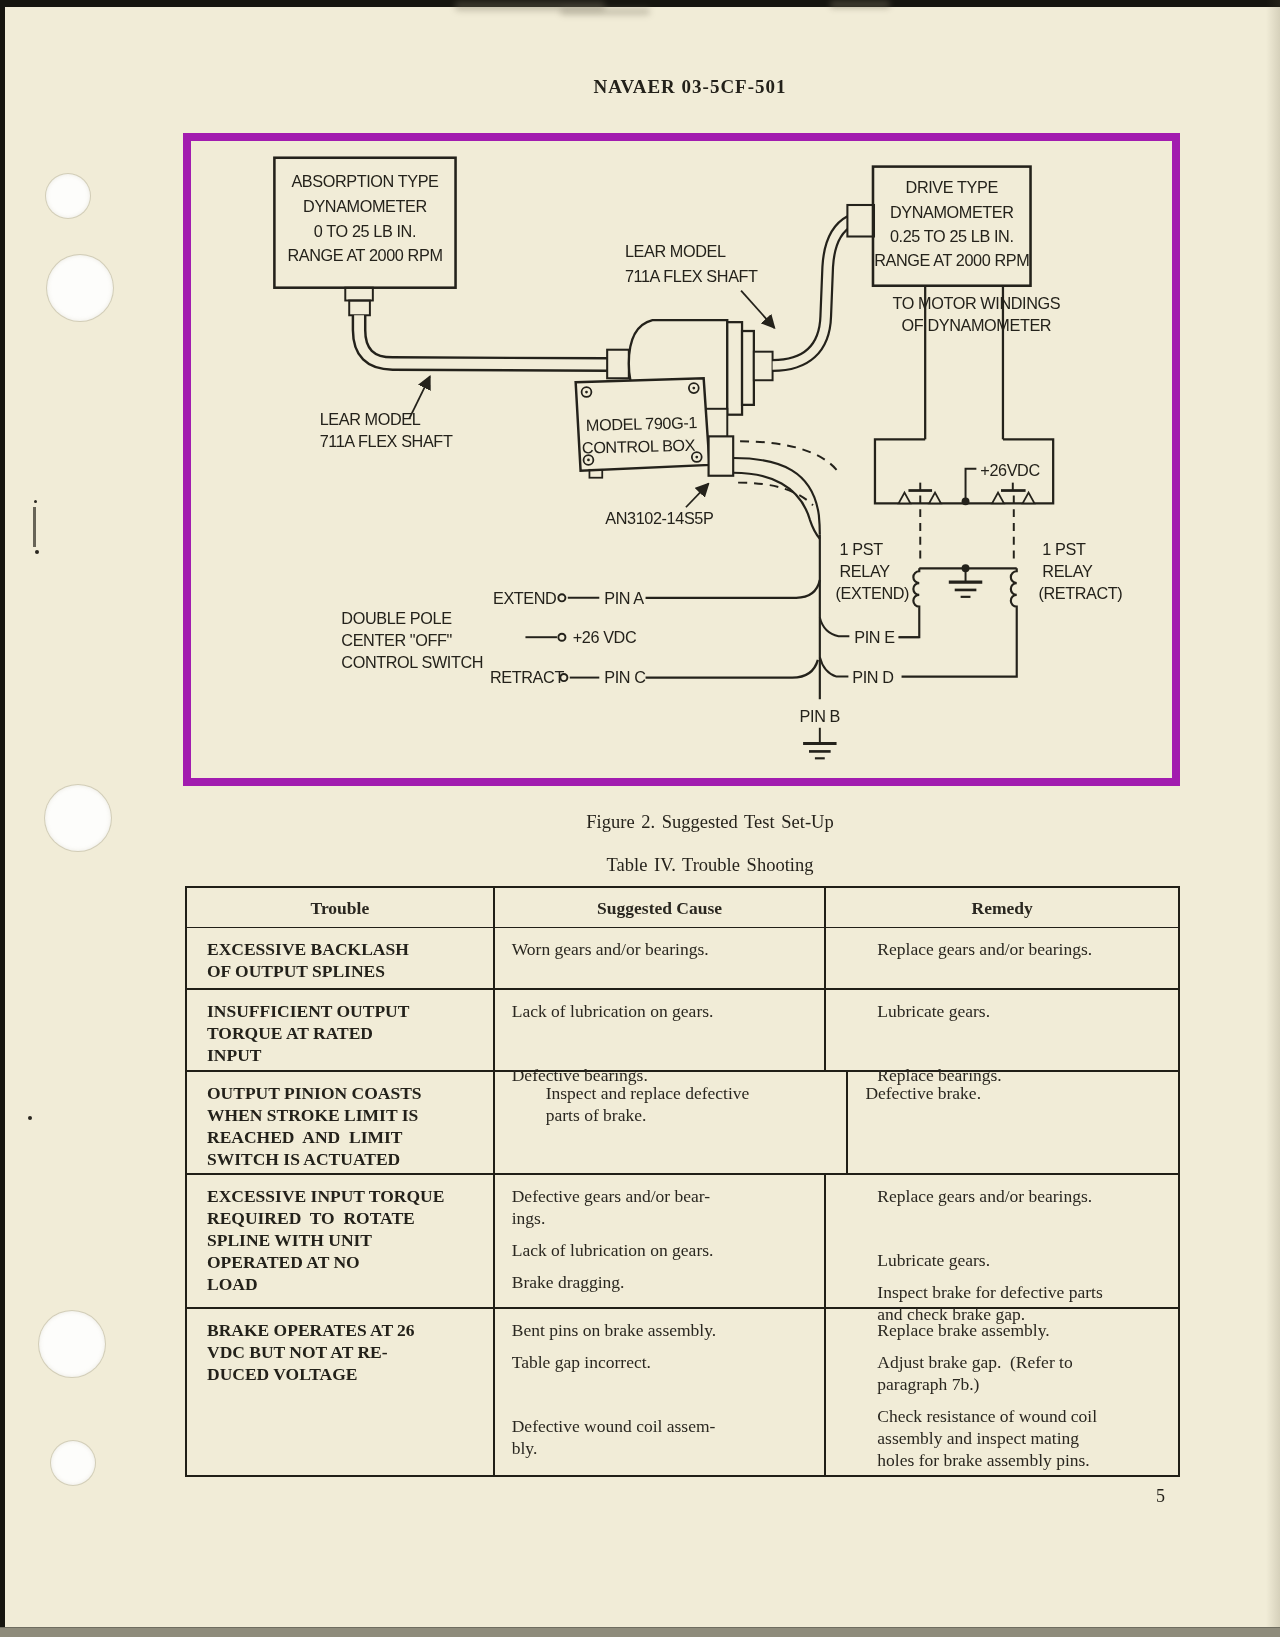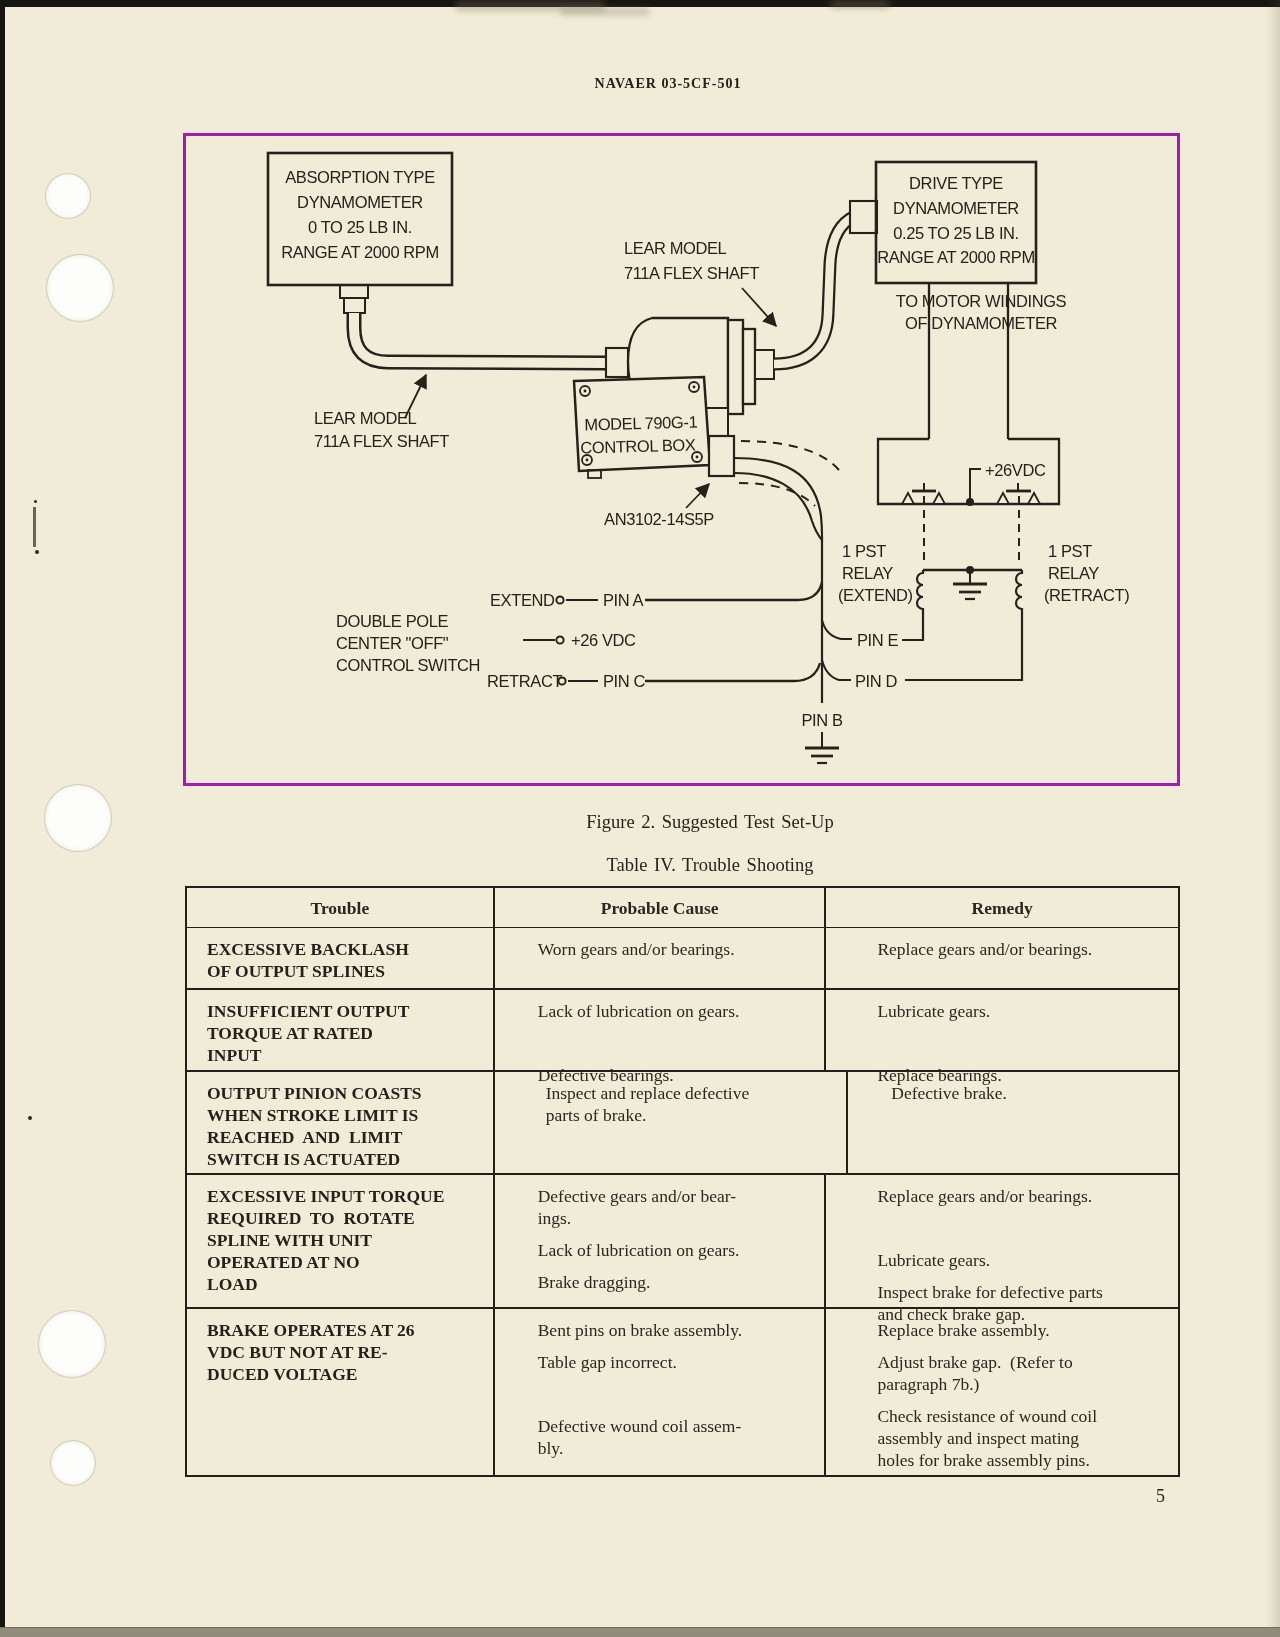--- a/index.html
+++ b/index.html
@@ -13,27 +13,27 @@
   .edge-top{position:absolute;left:0;top:0;width:1280px;height:7px;background:#16150f;}
   .edge-left{position:absolute;left:0;top:0;width:5px;height:1637px;background:#16150f;}
   .edge-bottom{position:absolute;left:0;top:1627px;width:1280px;height:10px;background:#8f8c7c;border-top:1px solid #6f6d60;}
   .edge-right{position:absolute;right:0;top:0;width:14px;height:1637px;background:linear-gradient(to right, rgba(0,0,0,0), rgba(90,85,60,.18));}
   .smudge{position:absolute;background:#7a7462;filter:blur(3px);opacity:.35;border-radius:4px;}
   .punch{position:absolute;background:#fdfdfb;border-radius:50%;box-shadow:0 0 0 1px rgba(120,115,90,.25), inset 0 0 4px rgba(160,150,120,.2);}
   .tickmark{position:absolute;background:#3a372c;}
   .dot{position:absolute;background:#2a2720;border-radius:50%;}
 
   .doc-header{
-    position:absolute;left:388px;top:76px;width:560px;text-align:center;
-    font-weight:bold;font-size:14px;letter-spacing:1px;color:#23211a;
+    position:absolute;left:410px;top:76px;width:560px;text-align:center;
+    font-weight:bold;font-size:19px;letter-spacing:1px;color:#23211a;
   }
   
   .figure-frame{
     position:absolute;left:183px;top:133px;width:997px;height:653px;
-    box-sizing:border-box;border:3px solid #a21caf;
+    box-sizing:border-box;border:8px solid #a21caf;
   }
   .figure-frame svg{display:block;width:100%;height:100%;}
   svg text{
     font-family:"Liberation Sans", sans-serif;
     font-size:16.5px;letter-spacing:-0.4px;fill:#24221b;
   }
   .caption{
     position:absolute;width:560px;text-align:center;
     font-size:18.5px;color:#26231c;word-spacing:2px;
   }
@@ -47,21 +47,21 @@
     font-size:17.5px;
   }
   .ts-row{display:flex;box-sizing:border-box;}
   .ts-row + .ts-row{border-top:2px solid #211f17;}
   .ts-head{height:40px;border-bottom:1px solid #211f17;}
   .ts-head .ts-cell{display:flex;align-items:center;justify-content:center;padding:0;}
   .ts-cell{
     box-sizing:border-box;line-height:22px;padding-top:10px;padding-right:12px;
   }
   .c1{width:307px;padding-left:20px;}
-  .c2{width:333px;padding-left:43px;border-left:2px solid #211f17;}
+  .c2{width:333px;padding-left:17px;border-left:2px solid #211f17;}
   .c3{width:355px;padding-left:51px;border-left:2px solid #211f17;}
   .ts-head .c1,.ts-head .c2,.ts-head .c3{padding-left:0;font-weight:bold;}
   .trouble-text{font-weight:bold;color:#23211a;}
   .para{white-space:pre-wrap;}
   .para + .para, .spacer + .para, .para + .spacer{margin-top:10px;}
   .spacer{height:22px;}
 
   .page-number{position:absolute;left:1156px;top:1486px;font-size:18px;color:#26231c;}
 </style>
 </head>
@@ -239,21 +239,21 @@
   </g>
 </svg>
 </div>
 
 <div class="caption" id="figure-caption">Figure 2.  Suggested Test Set-Up</div>
 <div class="caption" id="table-caption">Table IV.  Trouble Shooting</div>
 
 <div class="ts-table">
   <div class="ts-row ts-head">
     <div class="ts-cell c1">Trouble</div>
-    <div class="ts-cell c2">Probable Cause</div>
+    <div class="ts-cell c2">Suggested Cause</div>
     <div class="ts-cell c3">Remedy</div>
   </div>
   <div id="table-body">
       <div class="ts-row" style="height: 60px;">
         <div class="ts-cell c1">
           <div class="para trouble-text">EXCESSIVE BACKLASH
 OF OUTPUT SPLINES</div>
         </div>
         <div class="ts-cell c2">
           <div class="para">Worn gears and/or bearings.</div>

